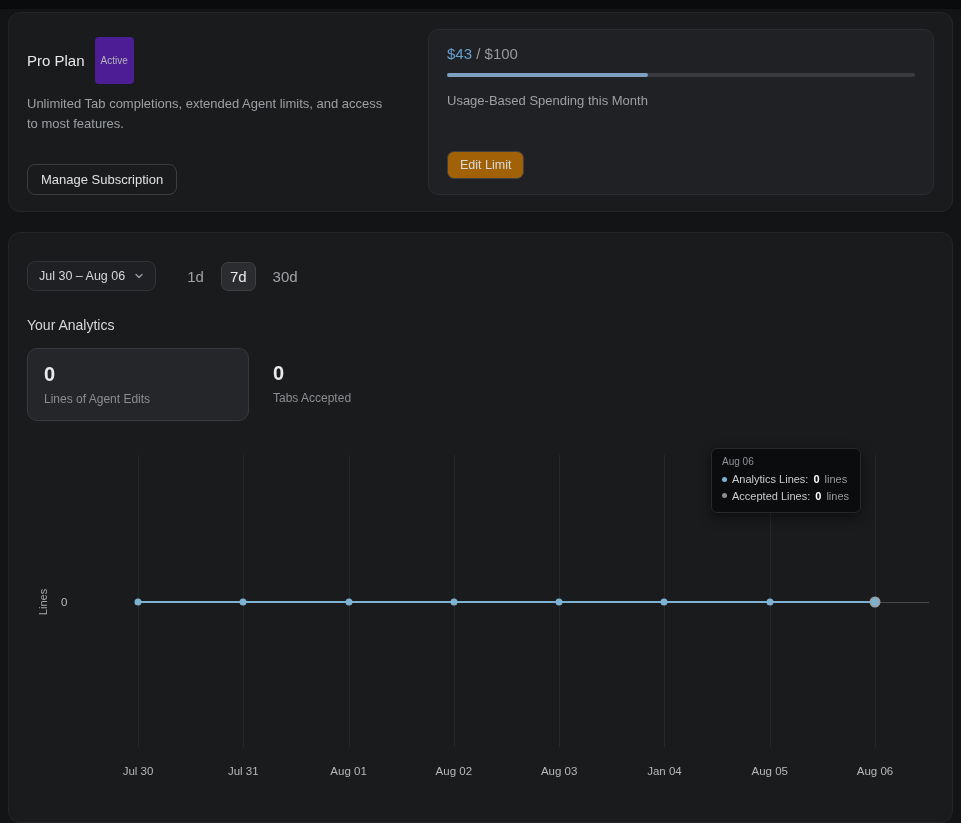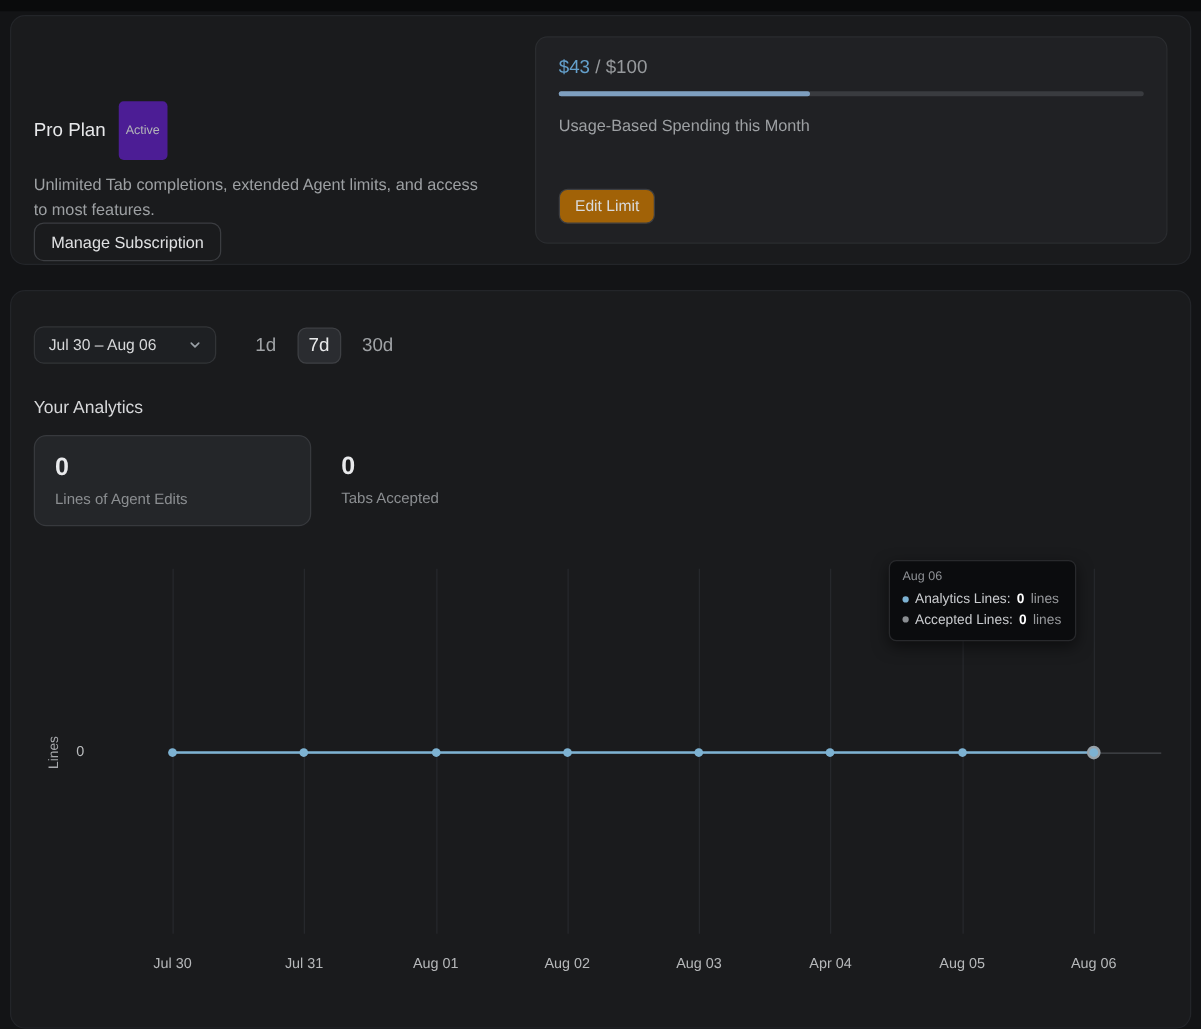--- a/index.html
+++ b/index.html
@@ -4,21 +4,21 @@
 <style>
   * { margin:0; padding:0; box-sizing:border-box; }
   html,body { width:961px; height:823px; background:#131416; overflow:hidden;
     font-family:"Liberation Sans", sans-serif; color:#e7e8ea; }
   .top-strip { height:9px; background:#0a0b0c; width:100%; }
 
   .card { background:#1a1b1d; border:1px solid #232529; border-radius:12px; margin:0 8px; }
 
   
   .plan-card { margin-top:3px; height:200px; padding:16px 18px; display:flex; gap:40px; }
-  .plan-left { flex:1; display:flex; flex-direction:column;margin-top:44px; }
+  .plan-left { flex:1; display:flex; flex-direction:column; }
   .plan-title-row { display:flex; align-items:center; gap:10px; margin-top:8px; }
   .plan-title { font-size:15px; font-weight:500; color:#e7e8ea; }
   .badge { background:#4c1d95; color:#b4b6b9; font-size:10px; padding:18px 6px; border-radius:4px; }
   .plan-desc { margin-top:10px; font-size:13px; line-height:1.55; color:#9da0a3; max-width:450px; }
   .btn { font-family:inherit; cursor:pointer; }
   .btn-ghost { margin-top:auto; align-self:flex-start; background:transparent; border:1px solid #3b3d41;
     color:#dfe0e2; font-size:13px; padding:7px 13px; border-radius:8px; }
   .spend-panel { width:506px; height:100%; background:#202124; border:1px solid #2a2c2f;
     border-radius:10px; padding:15px 18px; display:flex; flex-direction:column; }
   .spend-amounts { font-size:15px; }
@@ -26,21 +26,21 @@
   .spend-sep, .spend-limit { color:#96999c; }
   .progress-track { margin-top:11px; height:4px; border-radius:2px; background:#393b3f; width:100%; }
   .progress-fill { height:100%; border-radius:2px; }
   .spend-caption { margin-top:16px; font-size:13px; color:#9da0a3; }
   .btn-solid { margin-top:auto; align-self:flex-start; background:#a16207; border:1px solid #3c3e42;
     color:#d9dadc; font-size:12.5px; padding:6px 12px; border-radius:7px; }
 
   
   .analytics-card { margin-top:20px; min-height:591px; padding:18px; }
   .controls-row { margin-top:10px; display:flex; align-items:center; gap:22px; }
-  .date-select { display:inline-flex; align-items:center; gap:26px; background:#1e2023;
+  .date-select { display:inline-flex; align-items:center; gap:9px; background:#1e2023;
     border:1px solid #323437; border-radius:8px; padding:7px 11px; color:#d6d7d9; font-size:12.5px; }
   .range-tabs { display:flex; align-items:center; gap:8px; }
   .range-tab { background:transparent; border:1px solid transparent; color:#9fa2a5;
     font-size:15px; padding:5px 8px; border-radius:7px; cursor:pointer; font-family:inherit; }
   .range-tab.active { background:#2a2c30; border-color:#3e4044; color:#e8e9ea; }
   .analytics-heading { margin-top:26px; font-size:14px; font-weight:500; color:#d6d7d9; }
   .stats-row { margin-top:15px; display:flex; gap:24px; }
   .stat-card { width:222px; background:#242629; border:1px solid #37393d; border-radius:10px; padding:14px 16px; cursor:pointer; }
   .stat-plain { padding:14px 0; cursor:pointer; }
   .stat-value { font-size:20px; font-weight:600; color:#e9eaec; }
@@ -130,21 +130,21 @@
     <div class="y-tick">0</div>
     <div class="plot-area">
       <div class="axis-line"></div>
       <div class="series-line" style="background: rgb(125, 178, 210);"></div>
       <div class="x-labels">
           <div class="x-label" style="left: 0%;">Jul 30</div>
           <div class="x-label" style="left: 14.2857%; text-align: center;">Jul 31</div>
           <div class="x-label" style="left: 28.5714%;">Aug 01</div>
           <div class="x-label" style="left: 42.8571%;">Aug 02</div>
           <div class="x-label" style="left: 57.1429%;">Aug 03</div>
-          <div class="x-label" style="left: 71.4286%;">Apr 04</div>
+          <div class="x-label" style="left: 71.4286%;">Jan 04</div>
           <div class="x-label" style="left: 85.7143%;">Aug 05</div>
           <div class="x-label" style="left: 100%;">Aug 06</div>
         </div>
       <div class="tooltip">
         <div class="tt-title">Aug 06</div>
         <div>
             <div class="tt-row">
               <span class="tt-dot" style="background: rgb(125, 178, 210);"></span>
               <span class="tt-label">Analytics Lines: </span>
               <span class="tt-value">0</span>

